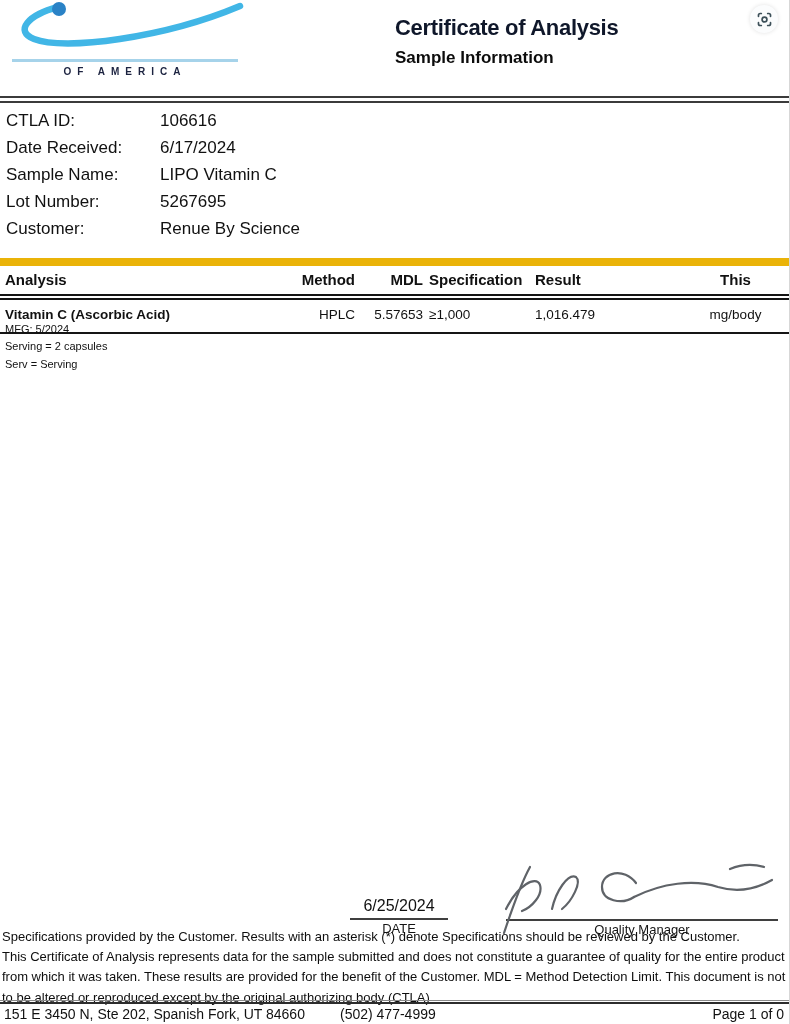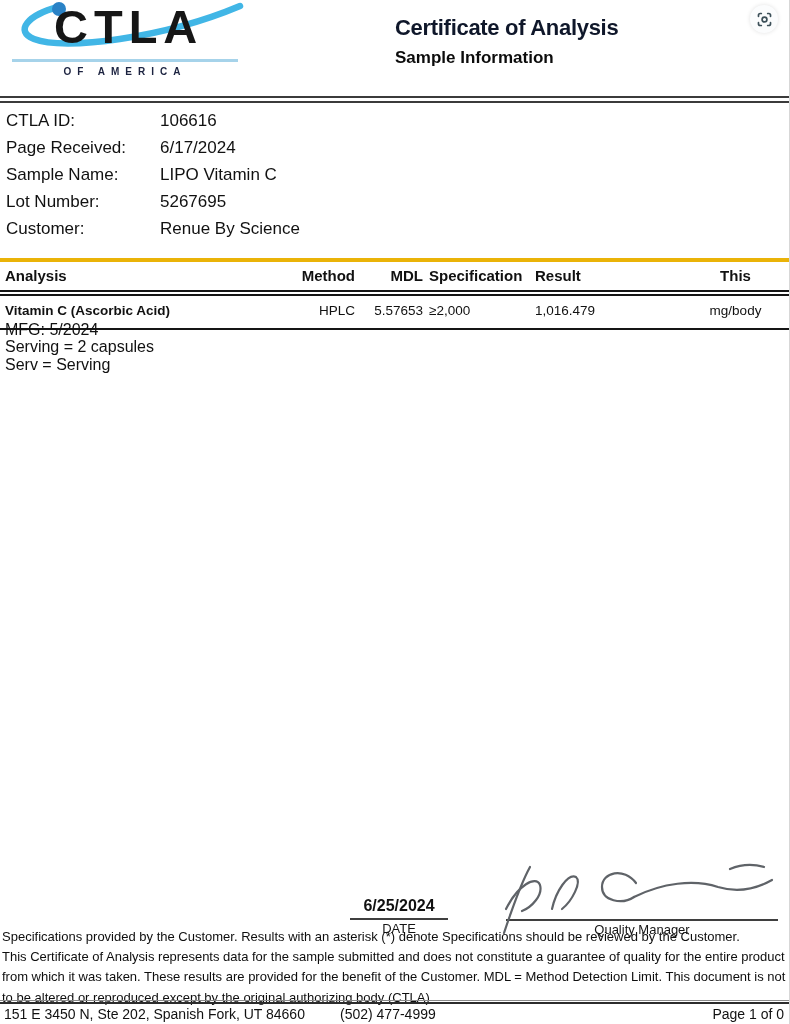--- a/index.html
+++ b/index.html
@@ -50,44 +50,44 @@
 
   
   .sample-info { position: absolute; left: 6px; top: 111px; }
   .info-row { height: 27px; font-size: 17px; }
   .info-label { display: inline-block; width: 154px; }
   .info-value { display: inline-block; }
 
   
   .analysis-table {
     position: absolute; left: 0; top: 258px; width: 790px;
-    border-collapse: collapse; border-top: 4px solid #eab308;
+    border-collapse: collapse; border-top: 8px solid #eab308;
   }
   .analysis-table th {
     font-size: 15px; font-weight: 800; padding: 5px 0 6px;
     border-bottom: 6px double #151515;
   }
   .analysis-table td {
     font-size: 13.5px; padding: 7px 0 10px;
     border-bottom: 2px solid #151515;
   }
   .col-analysis { width: 255px; text-align: left; padding-left: 5px !important; }
   .col-method   { width: 100px; text-align: right; }
   .col-mdl      { width: 68px;  text-align: right; }
   .col-spec     { width: 108px; text-align: left; padding-left: 6px !important; }
   .col-result   { width: 150px; text-align: left; padding-left: 4px !important; }
   .col-units    { text-align: center; }
   td.col-analysis { font-weight: bold; }
 
   
-  .notes { position: absolute; left: 5px; top: 321px; font-size: 16px; line-height: 17.3px; }
+  .notes { position: absolute; left: 5px; top: 321px; font-size: 11px; line-height: 17.3px; }
 
   
   .date-block { position: absolute; left: 350px; top: 897px; width: 98px; text-align: center; }
-  .date-value { font-size: 16px; padding-bottom: 3px; font-weight: bold; }
+  .date-value { font-size: 16px; padding-bottom: 3px; }
   .sig-rule { border-bottom: 2px solid #3f3f3f; }
   .sig-label { font-size: 13px; padding-top: 1px; color: #141414; }
   .sign-block { position: absolute; left: 506px; top: 857px; width: 272px; text-align: center; }
   .sign-scribble { display: block; margin: 0 0 -16px -16px; }
 
   
   .disclaimer { position: absolute; left: 2px; right: 2px; top: 927px; font-size: 13px; line-height: 20.2px; color: #0e0e0e; }
   .bottom-rule {
     position: absolute; left: 0; right: 0; top: 1000px; height: 4px;
     border-top: 1px solid #8a8a8a; border-bottom: 2.5px solid #2c2c2c;
@@ -101,21 +101,20 @@
 <body>
 
 <div class="page">
 
   <div class="logo">
     <div class="logo-mark">
       <svg class="logo-swoosh" width="236" height="58" viewBox="0 0 236 58">
         <path d="M46,7 C16,15 2,31 22,39 C52,51 152,38 228,6" fill="none" stroke="#41b6e6" stroke-width="6.5" stroke-linecap="round"></path>
         <circle cx="47" cy="9" r="7" fill="#2a82c6"></circle>
       </svg>
-      <div class="logo-acronym">CTLA</div>
     </div>
     <div class="logo-rule" style="background:#a6d3ea;"></div>
     <div class="logo-ofamerica">OF AMERICA</div>
   </div>
 
   <div class="title-block">
     <h1>Certificate of Analysis</h1>
     <h2>Sample Information</h2>
   </div>
 
@@ -129,21 +128,21 @@
     </svg>
   </button>
 
   <div class="header-rule"></div>
 
   <div class="sample-info">
     <div class="info-row">
       <span class="info-label">CTLA ID:</span><span class="info-value">106616</span>
     </div>
     <div class="info-row">
-      <span class="info-label">Page Received:</span><span class="info-value">6/17/2024</span>
+      <span class="info-label">Date Received:</span><span class="info-value">6/17/2024</span>
     </div>
     <div class="info-row">
       <span class="info-label">Sample Name:</span><span class="info-value">LIPO Vitamin C</span>
     </div>
     <div class="info-row">
       <span class="info-label">Lot Number:</span><span class="info-value">5267695</span>
     </div>
     <div class="info-row">
       <span class="info-label">Customer:</span><span class="info-value">Renue By Science</span>
     </div>
@@ -158,21 +157,21 @@
         <th class="col-spec">Specification</th>
         <th class="col-result">Result</th>
         <th class="col-units">This</th>
       </tr>
     </thead>
     <tbody>
       <tr>
         <td class="col-analysis">Vitamin C (Ascorbic Acid)</td>
         <td class="col-method">HPLC</td>
         <td class="col-mdl">5.57653</td>
-        <td class="col-spec">≥2,000</td>
+        <td class="col-spec">≥1,000</td>
         <td class="col-result">1,016.479</td>
         <td class="col-units">mg/body</td>
       </tr>
     </tbody>
   </table>
 
   <div class="notes">
     <div>MFG: 5/2024</div>
     <div>Serving = 2 capsules</div>
     <div>Serv = Serving</div>

